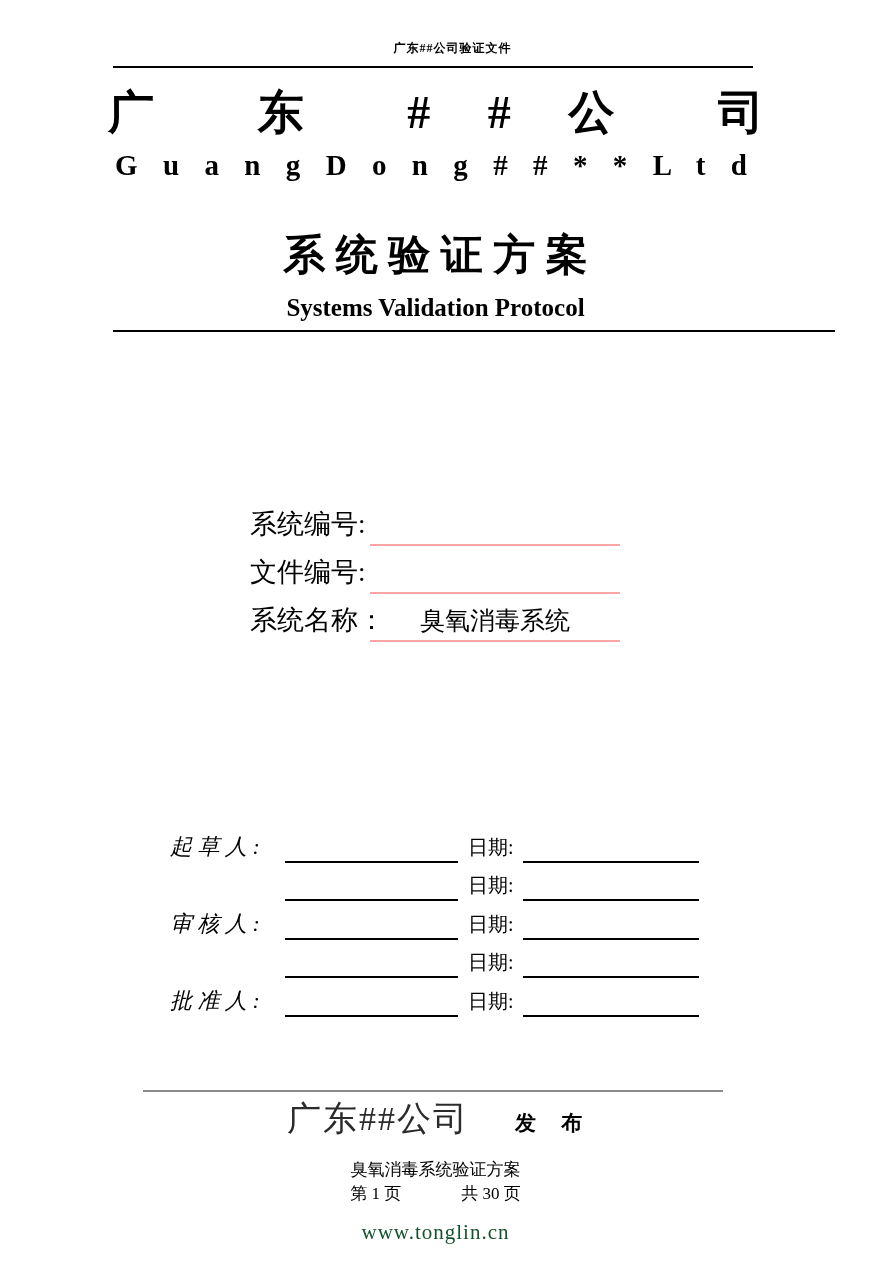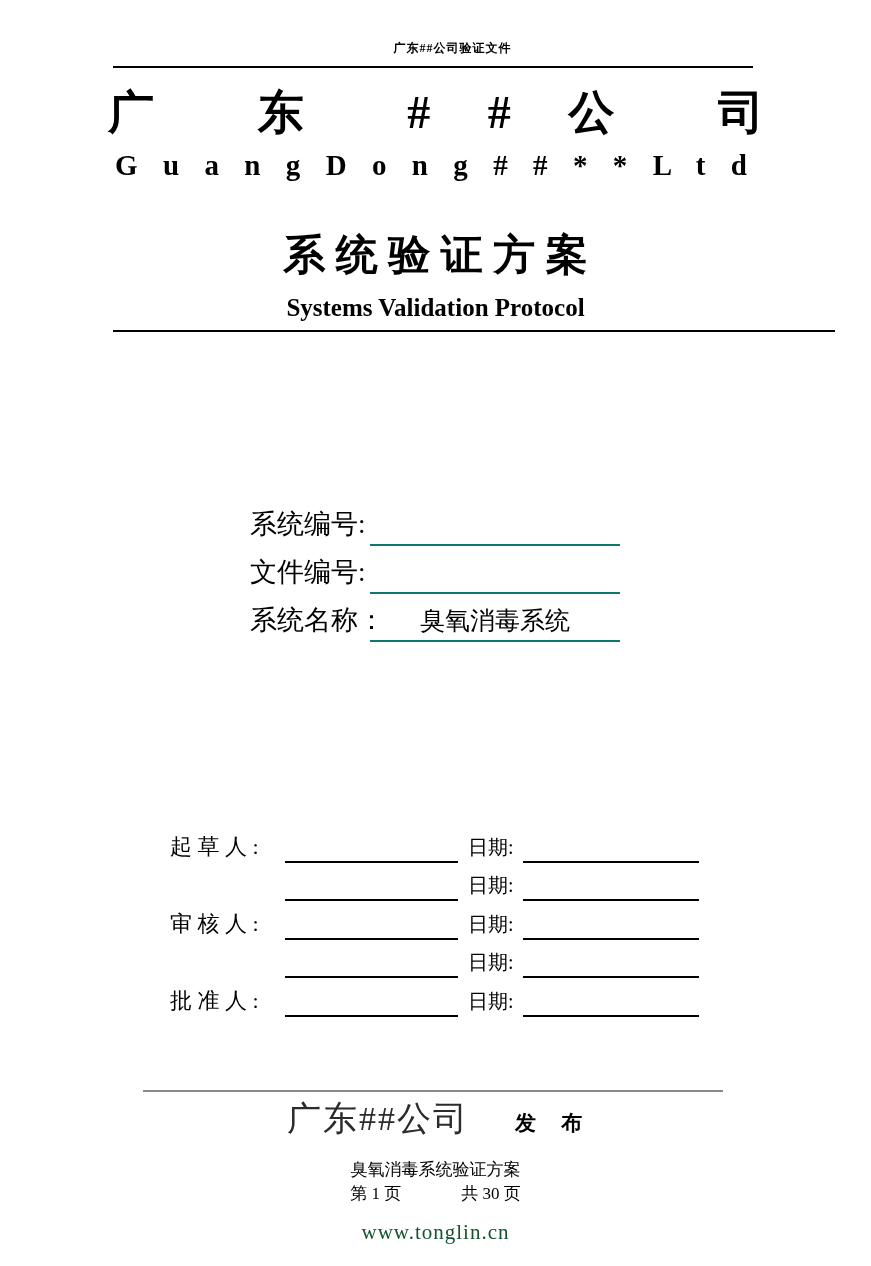--- a/index.html
+++ b/index.html
@@ -20,26 +20,26 @@
   
   .title-cn{position:absolute;top:228px;left:0;width:100%;text-align:center;
     font-size:42px;font-weight:bold;line-height:54px;}
   .title-en{position:absolute;top:294px;left:0;width:100%;text-align:center;
     font-size:25px;font-weight:bold;}
   .title-rule{position:absolute;top:330px;left:113px;width:722px;height:2px;background:#000;}
   
   .fields{position:absolute;top:498px;left:250px;}
   .field-row{display:flex;height:48px;align-items:flex-end;}
   .field-label{font-size:27px;line-height:44px;width:120px;white-space:nowrap;}
-  .field-line{width:250px;border-bottom:2px solid #0f766e;height:46px;box-sizing:border-box;
+  .field-line{width:250px;border-bottom:2px solid #fca5a5;height:46px;box-sizing:border-box;
     display:flex;align-items:flex-end;justify-content:center;font-size:25px;line-height:38px;}
   
   .signatures{position:absolute;top:824px;left:170px;}
   .sig-row{display:flex;height:38.5px;align-items:flex-end;}
-  .sig-label{width:115px;font-size:22px;line-height:32px;white-space:nowrap;}
+  .sig-label{width:115px;font-size:22px;line-height:32px;white-space:nowrap;font-style:italic;}
   .sig-line{width:173px;border-bottom:2px solid #000;height:35px;}
   .date-label{width:55px;margin-left:10px;font-size:20px;line-height:31px;white-space:nowrap;}
   .date-line{width:176px;border-bottom:2px solid #000;height:35px;}
   
   .footer-rule{position:absolute;top:1090px;left:143px;width:580px;height:2px;background:#8a8a8a;}
   .issue-line{position:absolute;top:1096px;left:4px;width:100%;display:flex;
     justify-content:center;align-items:baseline;gap:46px;}
   .issuer{font-size:34px;color:#2b2b2b;letter-spacing:2px;}
   .issue-label{font-size:21px;font-weight:bold;letter-spacing:10px;}
   .doc-name{position:absolute;top:1158px;left:0;width:100%;text-align:center;font-size:17px;}

